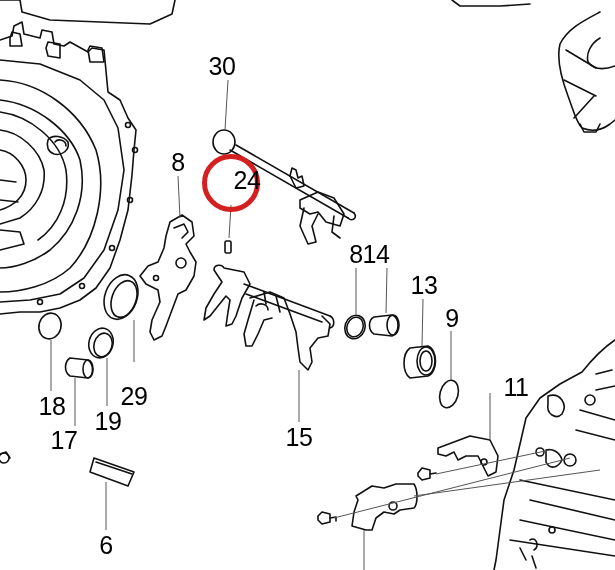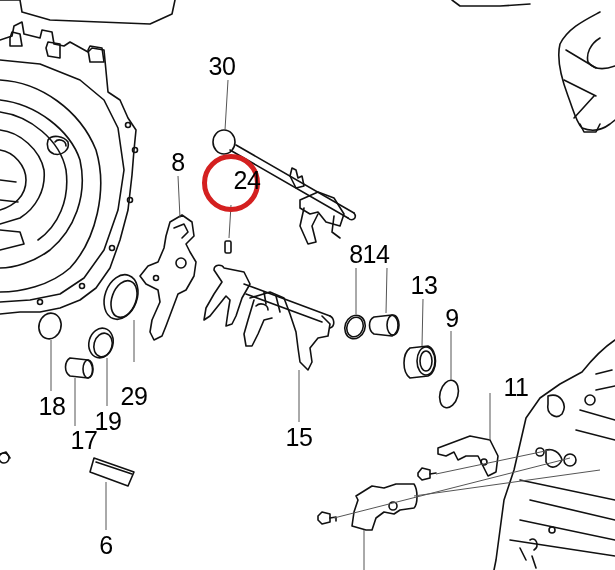--- a/index.html
+++ b/index.html
@@ -197,15 +197,15 @@
   <span class="callout" style="left:178px; top:150px;">8</span>
   <span class="callout" style="left:356px; top:242px;">8</span>
   <span class="callout" style="left:376px; top:242px;">14</span>
   <span class="callout" style="left:424px; top:273px;">13</span>
   <span class="callout" style="left:452px; top:306px;">9</span>
   <span class="callout" style="left:516px; top:367px;margin-top:8px;">11</span>
   <span class="callout" style="left:299px; top:425px;">15</span>
   <span class="callout" style="left:134px; top:384px;">29</span>
   <span class="callout" style="left:52px; top:394px;">18</span>
   <span class="callout" style="left:108px; top:409px;">19</span>
-  <span class="callout" style="left:84px; top:428px;">17</span>
+  <span class="callout" style="left:64px; top:428px;">17</span>
   <span class="callout" style="left:106px; top:533px;">6</span>
 </div>
 
 </body></html>

